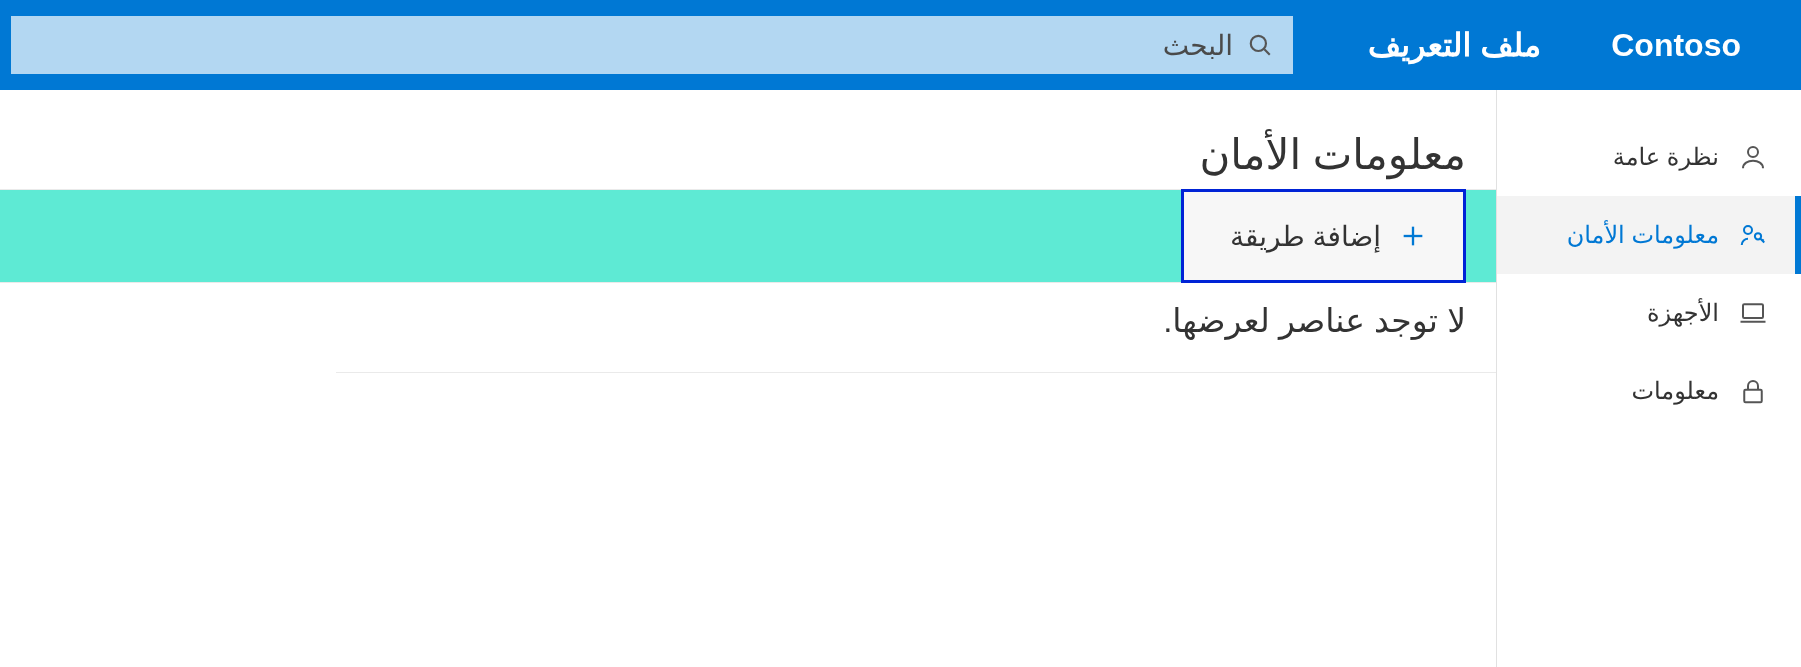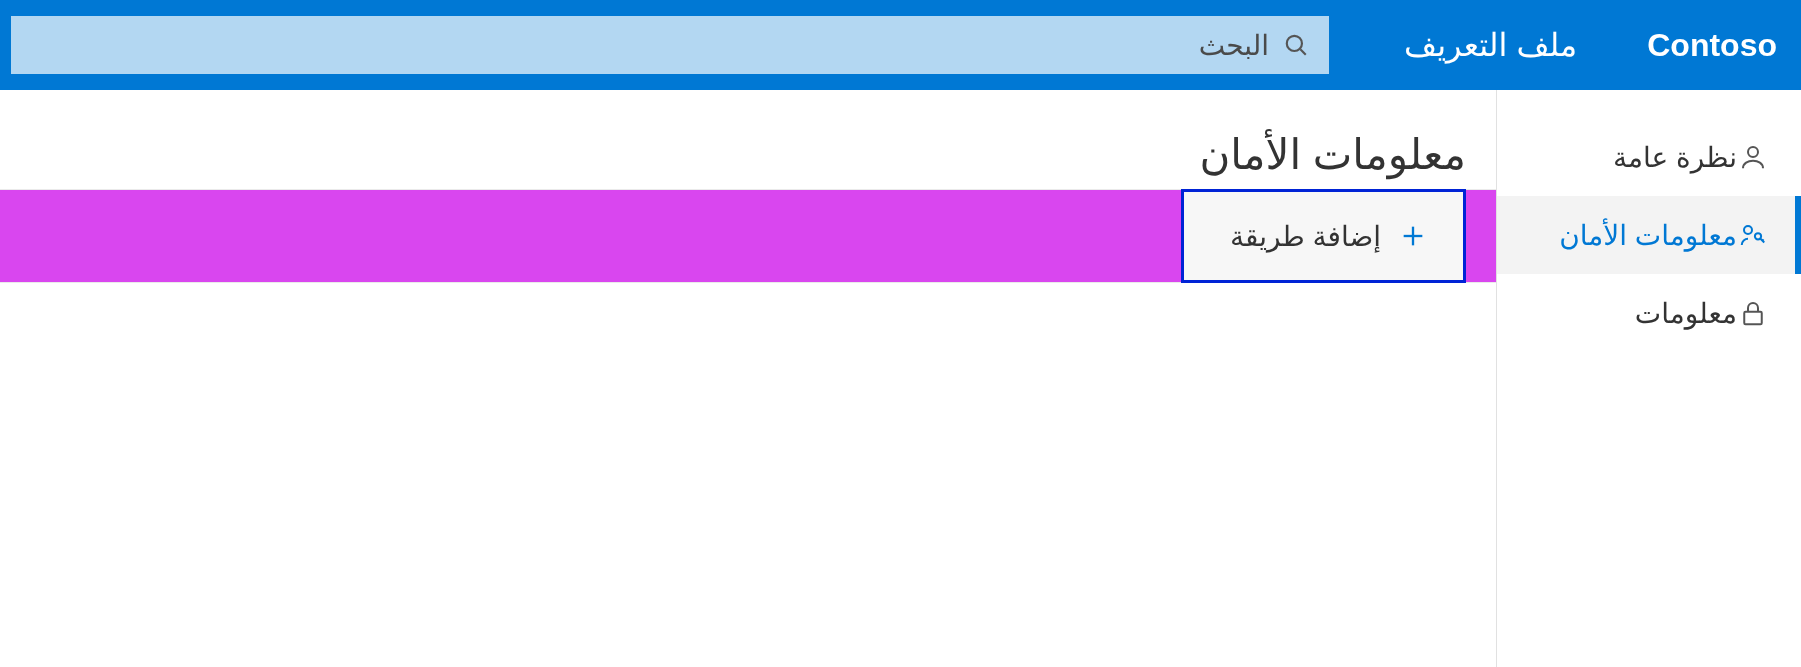--- a/index.html
+++ b/index.html
@@ -16,26 +16,26 @@
   .header {
     background: #0078d4;
     height: 90px;
     display: flex;
     align-items: center;
     color: #fff;
   }
   .brand {
     font-size: 32px;
     font-weight: 700;
-    padding: 0 24px 0 30px;
+    padding: 0 60px 0 30px;
     white-space: nowrap;
   }
   .app-title {
     font-size: 32px;
-    font-weight: 400;
+    font-weight: 700;
     padding: 0 40px 0 50px;
     white-space: nowrap;
   }
   .search-wrap {
     flex: 1;
     padding: 0 25px 0 0;
     display: flex;
     align-items: center;
   }
   .search-box {
@@ -62,23 +62,24 @@
 
   
   .sidebar {
     width: 305px;
     border-left: 1px solid #e1e1e1;
     padding-top: 28px;
   }
   .nav-item {
     display: flex;
     align-items: center;
+    gap: 18px;
     padding: 0 32px;
     height: 78px;
-    font-size: 28px;
+    font-size: 24px;
     color: #333;
     cursor: pointer;
   }
   .nav-item.active {
     background: #f3f3f3;
     color: #0078d4;
     position: relative;
   }
   .nav-item.active::before {
     content: "";
@@ -108,21 +109,21 @@
     font-weight: 400;
     color: #333;
     padding: 0 30px 10px 30px;
   }
   .page-subtitle {
     font-size: 27px;
     color: #555;
     padding: 0 30px 28px 30px;
   }
   .add-row {
-    background: #d946ef;
+    background: #5eead4;
     border-top: 1px solid #eaeaea;
     border-bottom: 1px solid #eaeaea;
     height: 94px;
     display: flex;
     align-items: center;
     padding: 0 30px;
   }
   .add-btn {
     border: 3px solid #0023d6;
     background: #f7f7f7;
@@ -183,20 +184,29 @@
           <circle cx="8" cy="8" r="3.2"></circle>
           <path d="M3 20c0-3 2.5-5 5-5"></path>
           <circle cx="16" cy="13" r="2.5"></circle>
           <path d="M18 15l3 3m-1.5-1.5l1-1"></path>
         </svg>
       </span>
       <span>معلومات الأمان</span>
     </div>
 
 
+    <div class="nav-item">
+      <span class="nav-icon">
+        <svg width="30" height="30" viewBox="0 0 24 24" fill="none" stroke="#555" stroke-width="1.6">
+          <rect x="4" y="5" width="16" height="11" rx="1"></rect>
+          <path d="M2 19h20"></path>
+        </svg>
+      </span>
+      <span>الأجهزة</span>
+    </div>
 
     <div class="nav-item">
       <span class="nav-icon">
         <svg width="30" height="30" viewBox="0 0 24 24" fill="none" stroke="#555" stroke-width="1.6">
           <rect x="5" y="11" width="14" height="10" rx="1"></rect>
           <path d="M8 11V8a4 4 0 0 1 8 0v3"></path>
         </svg>
       </span>
       <span>معلومات</span>
     </div>
@@ -209,15 +219,16 @@
     <div class="add-row">
       <div class="add-btn">
         <svg width="28" height="28" viewBox="0 0 24 24" fill="none" stroke="#0078d4" stroke-width="2">
           <line x1="12" y1="4" x2="12" y2="20"></line>
           <line x1="4" y1="12" x2="20" y2="12"></line>
         </svg>
         <span>إضافة طريقة</span>
       </div>
     </div>
 
+    <div class="empty-msg">لا توجد عناصر لعرضها.</div>
   </main>
 
 </div>
 
 </body></html>

